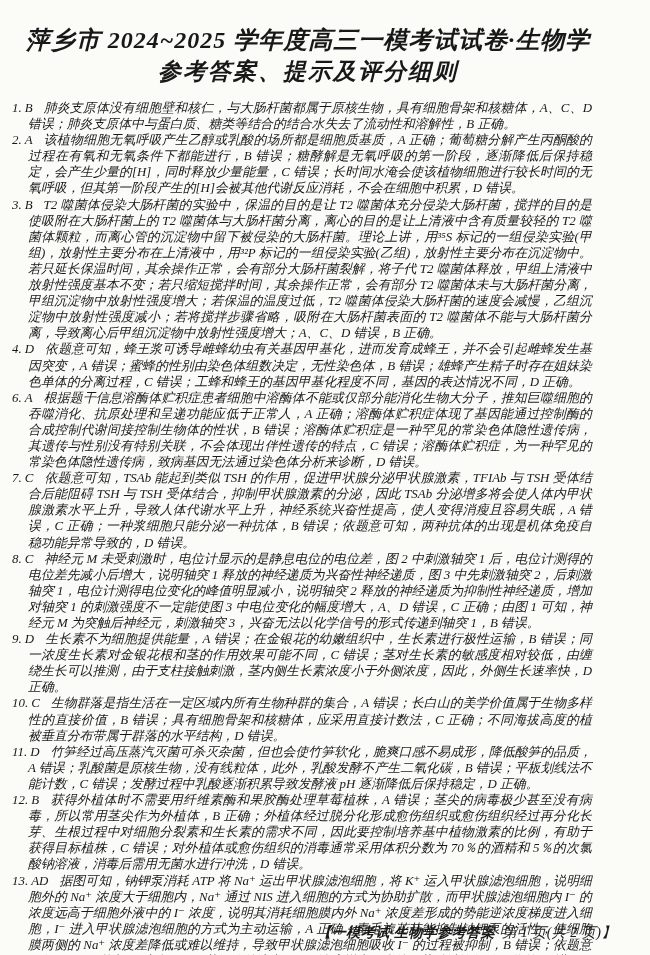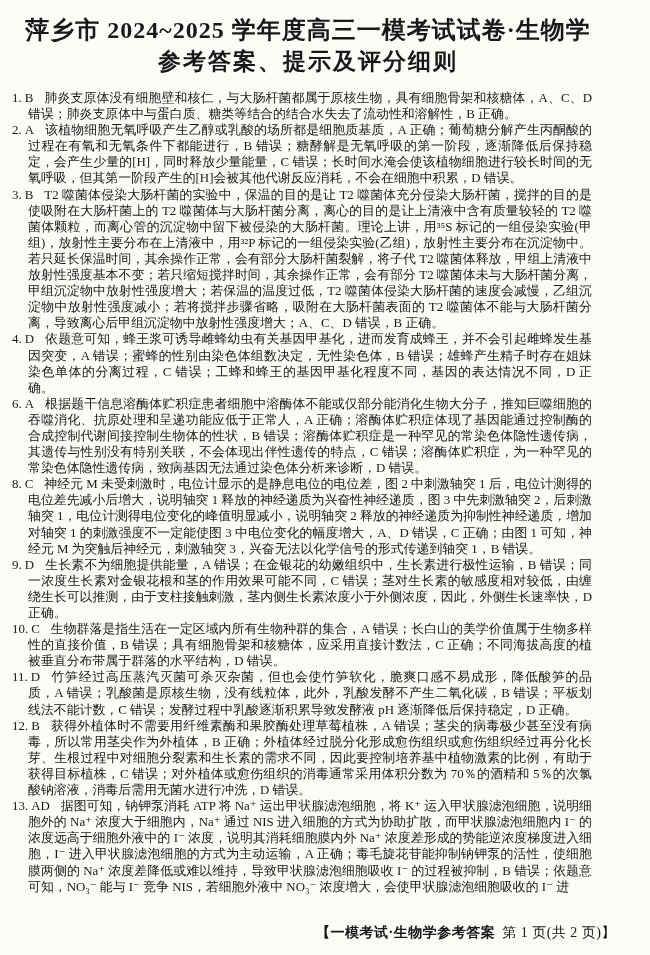--- a/index.html
+++ b/index.html
@@ -4,21 +4,21 @@
 <style>
   html, body { margin: 0; padding: 0; }
   body {
     width: 650px; height: 955px;
     background: #fbfbf8;
     color: #181818;
     font-family: "Liberation Serif", "DejaVu Serif", serif;
     position: relative;
     overflow: hidden;
   }
-  .page { box-sizing: border-box; width: 616px; height: 955px; padding-top: 6px; position: relative; }
+  .page { box-sizing: border-box; width: 616px; height: 955px; padding-top: 16px; position: relative; font-style: italic; }
   .title {
     font-size: 24px; font-weight: bold; text-align: center;
     margin: 8px 20px 2px; letter-spacing: 1px; line-height: 32px;
   }
   .subtitle {
     font-size: 23px; font-weight: bold; text-align: center;
     margin: 2px 0 13px; letter-spacing: 2px; line-height: 27px;
   }
   .answers {
     padding: 2px 24px 0 12px;
@@ -43,20 +43,21 @@
 
   <div class="title">萍乡市 2024~2025 学年度高三一模考试试卷·生物学</div>
   <div class="subtitle">参考答案、提示及评分细则</div>
 
   <div class="answers">
     <p class="answer"><span class="num">1.</span><span class="letter">B</span><span class="text">肺炎支原体没有细胞壁和核仁，与大肠杆菌都属于原核生物，具有细胞骨架和核糖体，A、C、D 错误；肺炎支原体中与蛋白质、糖类等结合的结合水失去了流动性和溶解性，B 正确。</span></p>
     <p class="answer"><span class="num">2.</span><span class="letter">A</span><span class="text">该植物细胞无氧呼吸产生乙醇或乳酸的场所都是细胞质基质，A 正确；葡萄糖分解产生丙酮酸的过程在有氧和无氧条件下都能进行，B 错误；糖酵解是无氧呼吸的第一阶段，逐渐降低后保持稳定，会产生少量的[H]，同时释放少量能量，C 错误；长时间水淹会使该植物细胞进行较长时间的无氧呼吸，但其第一阶段产生的[H]会被其他代谢反应消耗，不会在细胞中积累，D 错误。</span></p>
     <p class="answer"><span class="num">3.</span><span class="letter">B</span><span class="text">T2 噬菌体侵染大肠杆菌的实验中，保温的目的是让 T2 噬菌体充分侵染大肠杆菌，搅拌的目的是使吸附在大肠杆菌上的 T2 噬菌体与大肠杆菌分离，离心的目的是让上清液中含有质量较轻的 T2 噬菌体颗粒，而离心管的沉淀物中留下被侵染的大肠杆菌。理论上讲，用³⁵S 标记的一组侵染实验(甲组)，放射性主要分布在上清液中，用³²P 标记的一组侵染实验(乙组)，放射性主要分布在沉淀物中。若只延长保温时间，其余操作正常，会有部分大肠杆菌裂解，将子代 T2 噬菌体释放，甲组上清液中放射性强度基本不变；若只缩短搅拌时间，其余操作正常，会有部分 T2 噬菌体未与大肠杆菌分离，甲组沉淀物中放射性强度增大；若保温的温度过低，T2 噬菌体侵染大肠杆菌的速度会减慢，乙组沉淀物中放射性强度减小；若将搅拌步骤省略，吸附在大肠杆菌表面的 T2 噬菌体不能与大肠杆菌分离，导致离心后甲组沉淀物中放射性强度增大；A、C、D 错误，B 正确。</span></p>
     <p class="answer"><span class="num">4.</span><span class="letter">D</span><span class="text">依题意可知，蜂王浆可诱导雌蜂幼虫有关基因甲基化，进而发育成蜂王，并不会引起雌蜂发生基因突变，A 错误；蜜蜂的性别由染色体组数决定，无性染色体，B 错误；雄蜂产生精子时存在姐妹染色单体的分离过程，C 错误；工蜂和蜂王的基因甲基化程度不同，基因的表达情况不同，D 正确。</span></p>
     <p class="answer"><span class="num">6.</span><span class="letter">A</span><span class="text">根据题干信息溶酶体贮积症患者细胞中溶酶体不能或仅部分能消化生物大分子，推知巨噬细胞的吞噬消化、抗原处理和呈递功能应低于正常人，A 正确；溶酶体贮积症体现了基因能通过控制酶的合成控制代谢间接控制生物体的性状，B 错误；溶酶体贮积症是一种罕见的常染色体隐性遗传病，其遗传与性别没有特别关联，不会体现出伴性遗传的特点，C 错误；溶酶体贮积症，为一种罕见的常染色体隐性遗传病，致病基因无法通过染色体分析来诊断，D 错误。</span></p>
+    <p class="answer"><span class="num">7.</span><span class="letter">C</span><span class="text">依题意可知，TSAb 能起到类似 TSH 的作用，促进甲状腺分泌甲状腺激素，TFIAb 与 TSH 受体结合后能阻碍 TSH 与 TSH 受体结合，抑制甲状腺激素的分泌，因此 TSAb 分泌增多将会使人体内甲状腺激素水平上升，导致人体代谢水平上升，神经系统兴奋性提高，使人变得消瘦且容易失眠，A 错误，C 正确；一种浆细胞只能分泌一种抗体，B 错误；依题意可知，两种抗体的出现是机体免疫自稳功能异常导致的，D 错误。</span></p>
     <p class="answer"><span class="num">8.</span><span class="letter">C</span><span class="text">神经元 M 未受刺激时，电位计显示的是静息电位的电位差，图 2 中刺激轴突 1 后，电位计测得的电位差先减小后增大，说明轴突 1 释放的神经递质为兴奋性神经递质，图 3 中先刺激轴突 2，后刺激轴突 1，电位计测得电位变化的峰值明显减小，说明轴突 2 释放的神经递质为抑制性神经递质，增加对轴突 1 的刺激强度不一定能使图 3 中电位变化的幅度增大，A、D 错误，C 正确；由图 1 可知，神经元 M 为突触后神经元，刺激轴突 3，兴奋无法以化学信号的形式传递到轴突 1，B 错误。</span></p>
     <p class="answer"><span class="num">9.</span><span class="letter">D</span><span class="text">生长素不为细胞提供能量，A 错误；在金银花的幼嫩组织中，生长素进行极性运输，B 错误；同一浓度生长素对金银花根和茎的作用效果可能不同，C 错误；茎对生长素的敏感度相对较低，由缠绕生长可以推测，由于支柱接触刺激，茎内侧生长素浓度小于外侧浓度，因此，外侧生长速率快，D 正确。</span></p>
     <p class="answer"><span class="num">10.</span><span class="letter">C</span><span class="text">生物群落是指生活在一定区域内所有生物种群的集合，A 错误；长白山的美学价值属于生物多样性的直接价值，B 错误；具有细胞骨架和核糖体，应采用直接计数法，C 正确；不同海拔高度的植被垂直分布带属于群落的水平结构，D 错误。</span></p>
     <p class="answer"><span class="num">11.</span><span class="letter">D</span><span class="text">竹笋经过高压蒸汽灭菌可杀灭杂菌，但也会使竹笋软化，脆爽口感不易成形，降低酸笋的品质，A 错误；乳酸菌是原核生物，没有线粒体，此外，乳酸发酵不产生二氧化碳，B 错误；平板划线法不能计数，C 错误；发酵过程中乳酸逐渐积累导致发酵液 pH 逐渐降低后保持稳定，D 正确。</span></p>
     <p class="answer"><span class="num">12.</span><span class="letter">B</span><span class="text">获得外植体时不需要用纤维素酶和果胶酶处理草莓植株，A 错误；茎尖的病毒极少甚至没有病毒，所以常用茎尖作为外植体，B 正确；外植体经过脱分化形成愈伤组织或愈伤组织经过再分化长芽、生根过程中对细胞分裂素和生长素的需求不同，因此要控制培养基中植物激素的比例，有助于获得目标植株，C 错误；对外植体或愈伤组织的消毒通常采用体积分数为 70％的酒精和 5％的次氯酸钠溶液，消毒后需用无菌水进行冲洗，D 错误。</span></p>
     <p class="answer"><span class="num">13.</span><span class="letter">AD</span><span class="text">据图可知，钠钾泵消耗 ATP 将 Na⁺ 运出甲状腺滤泡细胞，将 K⁺ 运入甲状腺滤泡细胞，说明细胞外的 Na⁺ 浓度大于细胞内，Na⁺ 通过 NIS 进入细胞的方式为协助扩散，而甲状腺滤泡细胞内 I⁻ 的浓度远高于细胞外液中的 I⁻ 浓度，说明其消耗细胞膜内外 Na⁺ 浓度差形成的势能逆浓度梯度进入细胞，I⁻ 进入甲状腺滤泡细胞的方式为主动运输，A 正确；毒毛旋花苷能抑制钠钾泵的活性，使细胞膜两侧的 Na⁺ 浓度差降低或难以维持，导致甲状腺滤泡细胞吸收 I⁻ 的过程被抑制，B 错误；依题意可知，NO₃⁻ 能与 I⁻ 竞争 NIS，若细胞外液中 NO₃⁻ 浓度增大，会使甲状腺滤泡细胞吸收的 I⁻ 进</span></p>
   </div>
 
   <div class="footer">
     <span class="f-bold">【一模考试·生物学参考答案</span><span class="f-normal">第 1 页(共 2 页)】</span>

